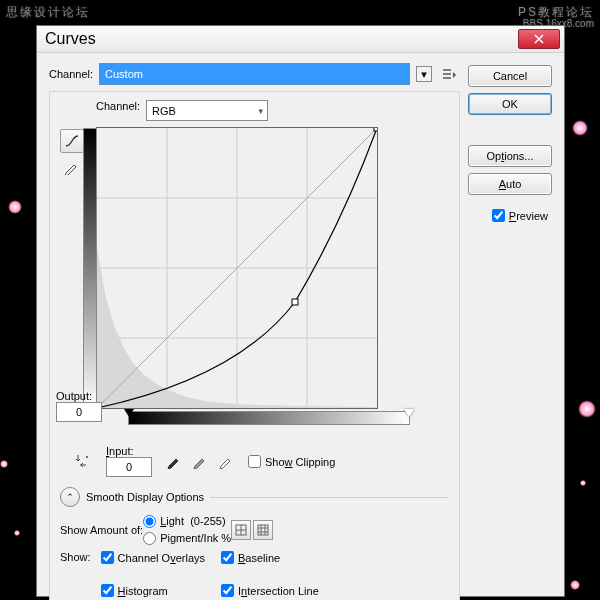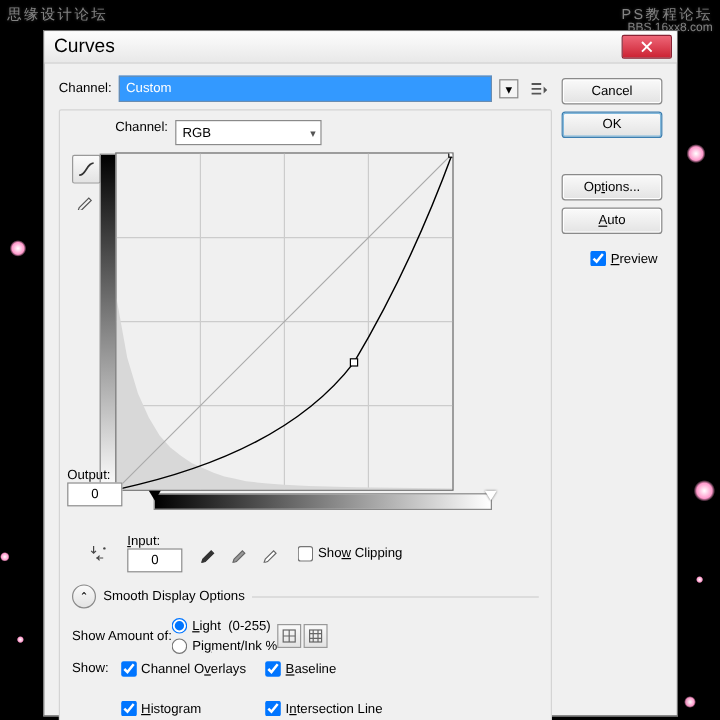--- a/index.html
+++ b/index.html
@@ -36,28 +36,28 @@
   .curve{stroke:#000;stroke-width:1.2;fill:none}
   .pt{fill:#fff;stroke:#000;stroke-width:1}
   .num{width:44px;height:18px;border:1px solid #8a8a8a;background:#fff;text-align:center;line-height:18px}
   .output-block{margin-top:2px}
   .hgrad{width:280px;height:12px;background:linear-gradient(90deg,#000,#fff);border:1px solid #888;margin-left:40px;margin-top:2px;position:relative}
   .slider-b{position:absolute;left:-5px;top:-3px;width:0;height:0;border-left:5px solid transparent;border-right:5px solid transparent;border-top:8px solid #000}
   .slider-w{position:absolute;right:-5px;top:-3px;width:0;height:0;border-left:5px solid transparent;border-right:5px solid transparent;border-top:8px solid #fff;filter:drop-shadow(0 0 1px #666)}
   .input-row{display:flex;align-items:center;gap:12px;margin-top:4px;padding-left:12px}
   .eyedrops{display:flex;gap:6px}
   .eye{width:20px;height:20px;display:flex;align-items:center;justify-content:center}
-  .chk{display:flex;align-items:center;gap:4px}
+  .chk{display:flex;align-items:flex-end;gap:4px}
   input[type=checkbox]{width:13px;height:13px;margin:0}
   .disclose{display:flex;align-items:center;gap:6px;margin:10px 0 8px}
   .disc-btn{width:18px;height:18px;border:1px solid #888;border-radius:10px;background:linear-gradient(#fafafa,#e3e3e3);display:flex;align-items:center;justify-content:center;font-size:9px}
   .disc-line{flex:1;height:1px;background:#d0d0d0}
   .amt{display:flex;align-items:center;gap:0;margin-bottom:6px}
   .rad{display:flex;flex-direction:column;gap:4px}
-  .rrow{display:flex;align-items:center;gap:4px}
+  .rrow{display:flex;gap:4px}
   input[type=radio]{margin:0}
   .gbtn{width:18px;height:18px;border:1px solid #999;background:linear-gradient(#fafafa,#e3e3e3);display:flex;align-items:center;justify-content:center}
   .gbtns{display:flex;gap:2px}
   .show-row{display:flex;align-items:flex-start;gap:10px}
   .show-grid{display:grid;grid-template-columns:auto auto;gap:20px 16px}
   .und{text-decoration:underline}
   .ptool{width:22px;height:22px;display:flex;align-items:center;justify-content:center}
   .watermark{position:absolute;right:6px;top:4px;color:#bbb;font-size:12px;font-family:sans-serif;letter-spacing:2px;text-shadow:0 0 3px #555;opacity:0.7}
 </style>
 </head>

